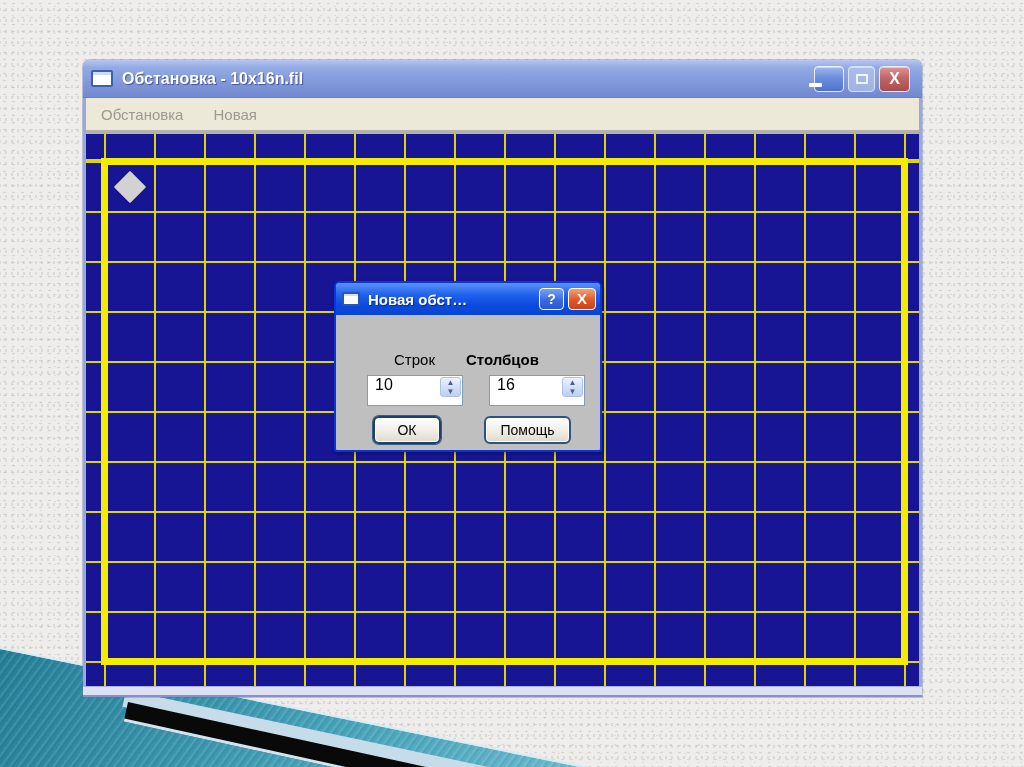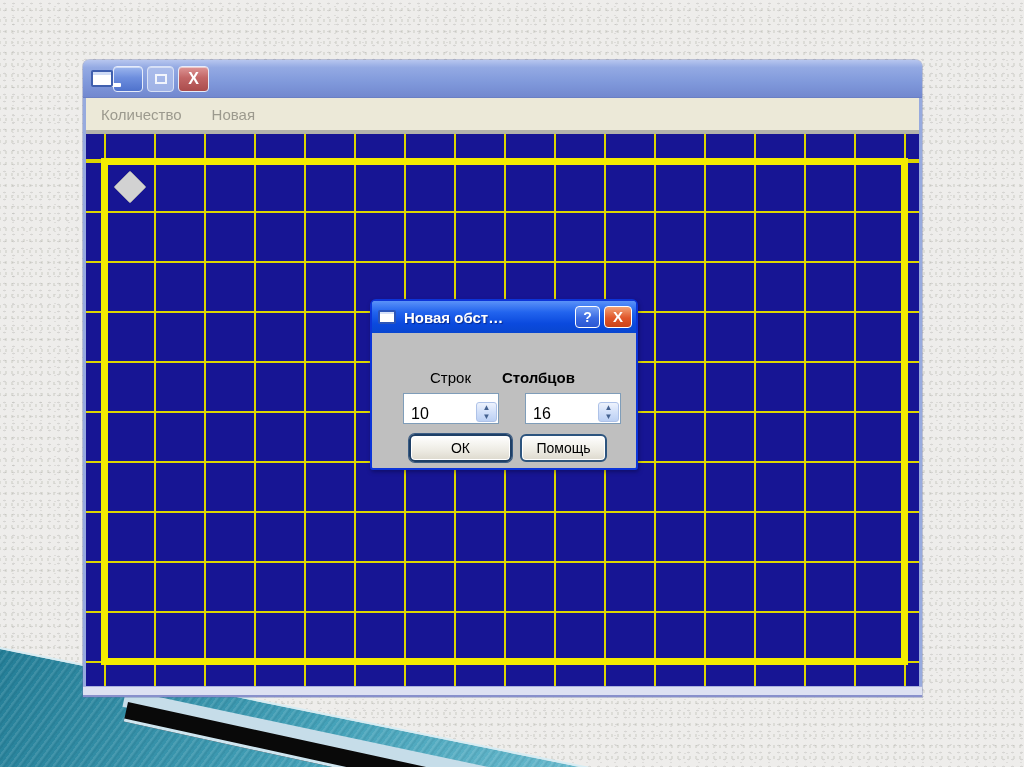--- a/index.html
+++ b/index.html
@@ -101,23 +101,23 @@
     background:#d2d2d2; border:1px solid #a8a8a8; transform:rotate(45deg) scale(.78);
     border-radius:2px;
   }
   .win-bottom {
     height:11px; background:#dde1f2; border-top:1px solid #aab2dd;
     border-bottom:2px solid #8890cc; margin:0 -3px;
   }
 
   
   .dialog {
-    position:absolute; left:334px; top:299px; width:268px; height:171px;
+    position:absolute; left:334px; top:281px; width:268px; height:171px;
     border:2px solid #0c34d8; border-radius:6px 6px 3px 3px; z-index:3;
-    background:#bfbfbf; box-shadow:1px 2px 4px rgba(0,0,30,.35);margin-left:36px;
+    background:#bfbfbf; box-shadow:1px 2px 4px rgba(0,0,30,.35);
   }
   .dlg-title {
     height:32px; display:flex; align-items:center; padding:0 4px 0 6px;
     border-radius:3px 3px 0 0;
     background:linear-gradient(180deg,#5a92f8 0%, #2264ee 35%, #0b4ade 70%, #0846d0 100%);
   }
   .dlg-icon { width:18px; height:14px; background:#fff; border:2px solid #2c55b8; border-radius:2px; position:relative; flex:0 0 auto; }
   .dlg-icon::after { content:""; position:absolute; left:0; right:0; top:0; height:2px; background:#d7e2f8; }
   .dlg-title-text {
     color:#fff; font-weight:bold; font-size:15px; margin-left:8px; flex:1 1 auto;
@@ -131,70 +131,71 @@
   .dbtn-help { background:linear-gradient(180deg,#77a2f6 0%, #3a6ae2 55%, #2a56d2 100%); }
   .dbtn-close { width:28px; background:linear-gradient(180deg,#f2a276 0%, #e0562a 55%, #cc4318 100%); font-size:15px; }
 
   .dlg-body { position:relative; width:100%; height:135px; font-size:15px; color:#000; }
   .lbl-quantity { position:absolute; left:0; right:0; top:10px; text-align:center; }
   .lbl-rows  { position:absolute; left:58px;  top:36px; }
   .lbl-cols  { position:absolute; left:130px; top:36px;font-weight:bold; }
 
   .spinbox {
     position:absolute; top:60px; width:96px; height:31px;
-    background:#fff; border:1px solid #7f9db9; display:flex; align-items:flex-end;
+    background:#fff; border:1px solid #7f9db9; display:flex; align-items:flex-start;
   }
   .spin-rows { left:31px; } .spin-cols { left:153px; }
   .spinbox input {
     flex:1 1 auto; width:60px; border:none; outline:none; font-size:16px;
     font-family:"Liberation Sans",sans-serif; padding-left:7px; color:#000; background:transparent;
   }
   .spinner {
     flex:0 0 21px; margin:1px; border-radius:3px; border:1px solid #aec2e8;
     background:linear-gradient(180deg,#eef3fd 0%, #d2e0f9 50%, #bcd0f4 100%);
     display:flex; flex-direction:column; align-items:center; justify-content:center;
   }
   .spinner span { font-size:8px; line-height:1.15; color:#44618f; }
 
   .btn {
     position:absolute; top:101px; height:28px; border-radius:6px;
     background:linear-gradient(180deg,#ffffff 0%, #edebe3 60%, #ddd9cd 100%);
     font-size:14px; color:#000; text-align:center; line-height:24px;
     font-family:"Liberation Sans",sans-serif;
   }
-  .btn-ok { left:37px;  width:103px; border:2px solid #1e3f66; box-shadow:0 0 0 1px #3a5c84, inset 0 0 0 1px #fff; }
+  .btn-ok { left:37px;  width:68px; border:2px solid #1e3f66; box-shadow:0 0 0 1px #3a5c84, inset 0 0 0 1px #fff; }
   .btn-cancel { left:148px; width:87px; border:2px solid #2c547e; box-shadow:inset 0 0 0 1px #fff; }
 </style>
 </head>
 <body>
 
 <div id="page">
 
   <div class="teal-wedge"></div>
   <div class="pale-stripe"></div>
   <div class="black-stripe"></div>
 
   <div class="win">
     <div class="win-title">
       <div class="win-icon"></div>
+      <div class="win-title-text">Обстановка - 10x16n.fil</div>
       <div class="win-controls">
         <div class="wbtn wbtn-min">
           <div class="bar"></div>
         </div>
         <div class="wbtn wbtn-max">
           <div class="sq"></div>
         </div>
         <div class="wbtn wbtn-close">
           <span>X</span>
         </div>
       </div>
     </div>
 
     <div class="win-menubar">
-      <div class="menu-item">Количество</div>
+      <div class="menu-item">Обстановка</div>
       <div class="menu-item">Новая</div>
     </div>
 
     <div class="field">
       <div class="wall-rect"></div>
       <div class="diamond"></div>
     </div>
 
     <div class="win-bottom"></div>
   </div>

